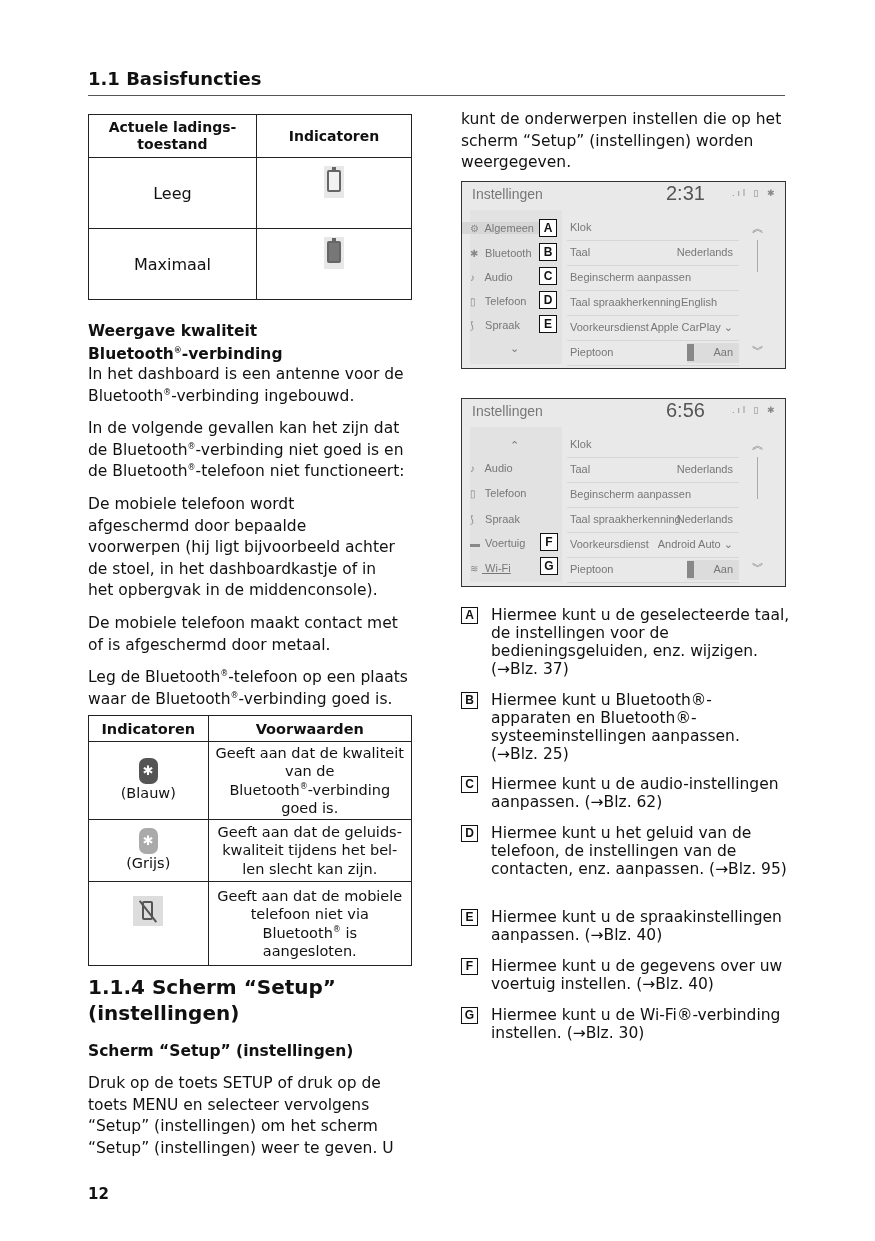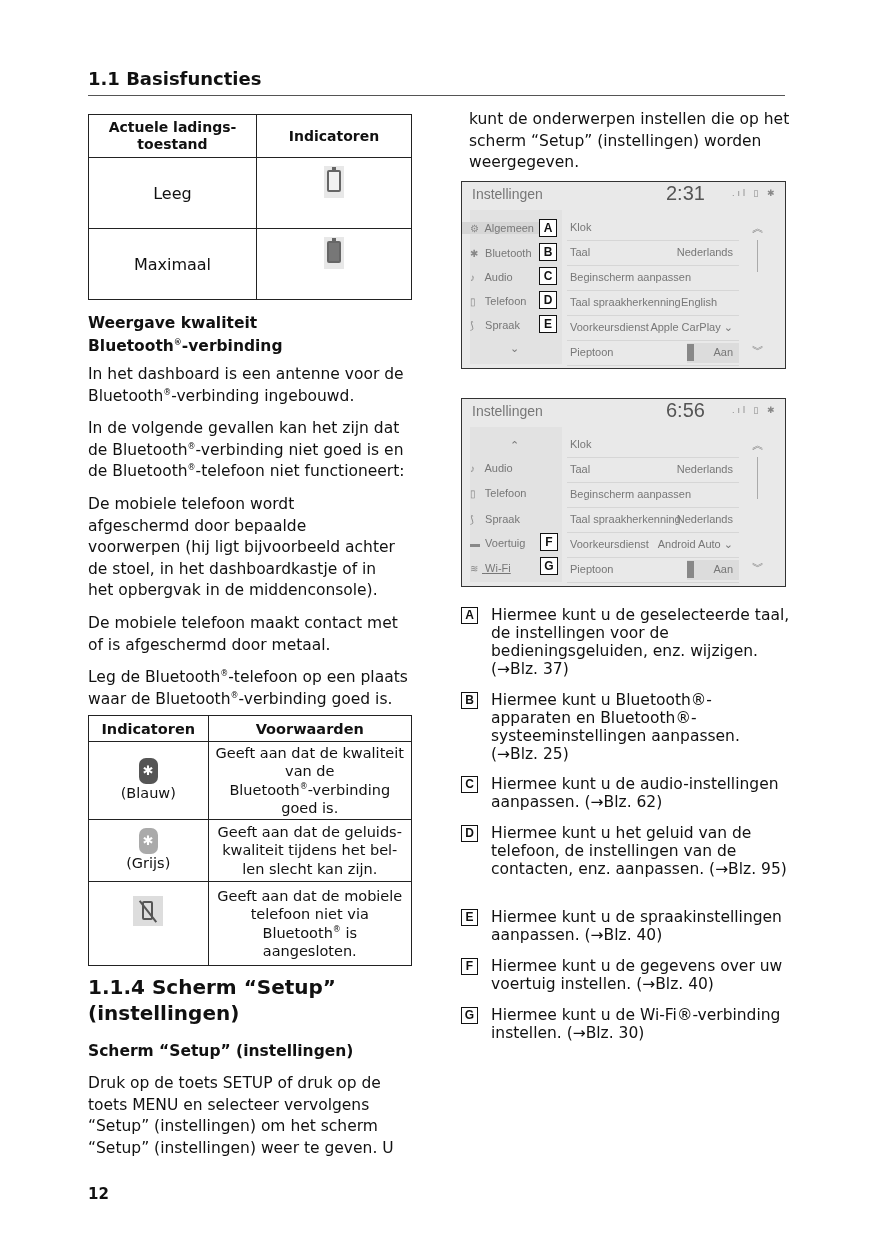--- a/index.html
+++ b/index.html
@@ -79,21 +79,21 @@
       <td style="vertical-align:top;padding-top:8px;"><span class="battwrap"><span class="batt"></span></span></td>
     </tr>
     <tr>
       <td style="height:66px;margin-left:24px;">Maximaal</td>
       <td style="vertical-align:top;padding-top:8px;"><span class="battwrap"><span class="batt full"></span></span></td>
     </tr>
   </tbody>
     </table>
 </div>
 
-<div class="abs col-left h3" style="top:312px;">
+<div class="abs col-left h3" style="top:320px;">
   <span>Weergave kwaliteit</span><br>
   <span>Bluetooth</span><sup>®</sup><span>-verbinding</span>
 </div>
 <div class="abs col-left p" style="top:364px;">
   <span>In het dashboard is een antenne voor de</span><br><span>Bluetooth</span><sup>®</sup><span>-verbinding ingebouwd.</span>
 </div>
 <div class="abs col-left p" style="top:418px;">
   <span>In de volgende gevallen kan het zijn dat</span><br><span>de Bluetooth</span><sup>®</sup><span>-verbinding niet goed is en</span><br><span>de Bluetooth</span><sup>®</sup><span>-telefoon niet functioneert:</span>
 </div>
 <div class="abs col-left p" style="top:494px;width:310px;">De mobiele telefoon wordt afgeschermd door bepaalde voorwerpen (hij ligt bijvoorbeeld achter de stoel, in het dashboardkastje of in het opbergvak in de middenconsole).</div>
@@ -122,21 +122,21 @@
       <td><span>Geeft aan dat de mobiele telefoon niet via</span><br><span>Bluetooth</span><sup>®</sup><span> is aangesloten.</span></td>
     </tr>
   </tbody>
     </table>
 </div>
 
 <div class="abs col-left h2" style="top:974px;width:300px;">1.1.4  Scherm “Setup” (instellingen)</div>
 <div class="abs col-left h3" style="top:1040px;">Scherm “Setup” (instellingen)</div>
 <div class="abs col-left p" style="top:1073px;width:318px;">Druk op de toets SETUP of druk op de toets MENU en selecteer vervolgens “Setup” (instellingen) om het scherm “Setup” (instellingen) weer te geven. U</div>
 
-<div class="abs col-right p" style="top:109px;margin-left:8px;">kunt de onderwerpen instellen die op het scherm “Setup” (instellingen) worden weergegeven.</div>
+<div class="abs col-right p" style="top:109px;">kunt de onderwerpen instellen die op het scherm “Setup” (instellingen) worden weergegeven.</div>
 
 <div class="abs screen" style="top:181px;height:186px;">
   <div class="scr-title">Instellingen</div>
   <div class="scr-time">2:31</div>
   <div class="scr-icons">.ıl ▯ ✱</div>
   <div class="scr-side"></div>
   <div class="side-item sel" style="top:40px;"><span class="ic">⚙</span> <span>Algemeen</span></div>
   <div class="side-item" style="top:65px;"><span class="ic">✱</span> <span>Bluetooth</span></div>
   <div class="side-item" style="top:89px;"><span class="ic">♪</span> <span>Audio</span></div>
   <div class="side-item" style="top:113px;"><span class="ic">▯</span> <span>Telefoon</span></div>

